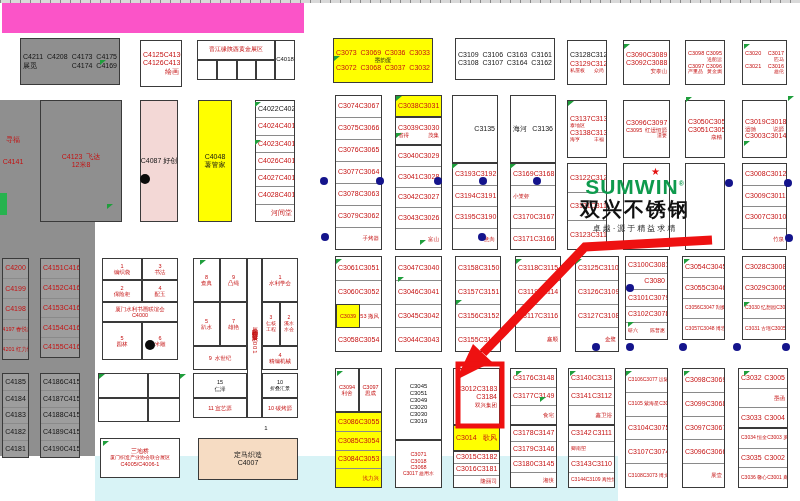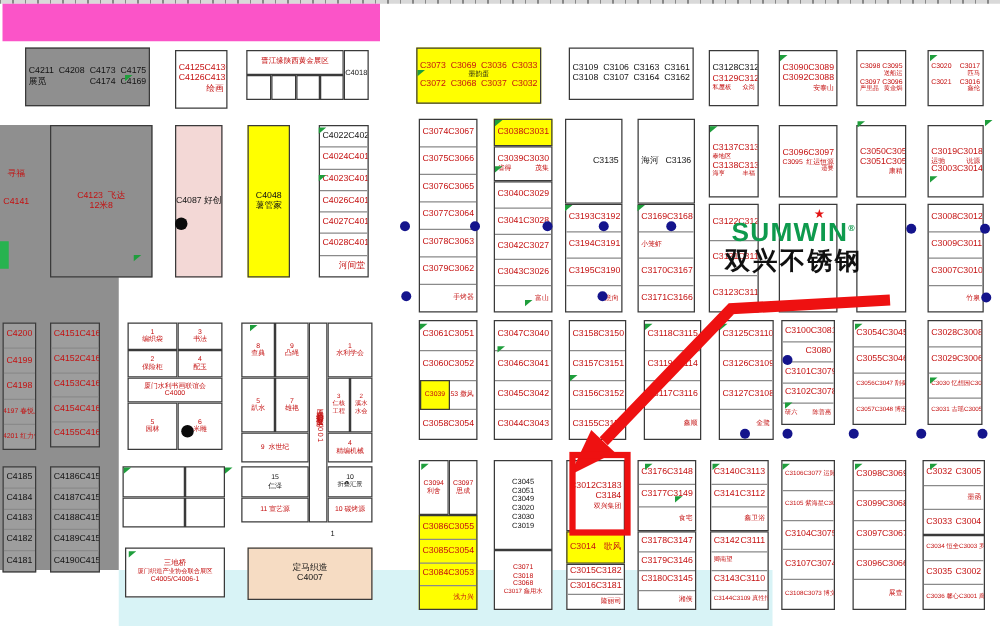--- a/index.html
+++ b/index.html
@@ -456,20 +456,21 @@
         <div class="ln" style="font-size: 7px; color: rgb(196, 17, 17);"><span>C3035</span><span>C3002</span></div>
         <div class="ln" style="font-size: 5px; color: rgb(196, 17, 17);"><span>C3036 馨心</span><span>C3001 廊源宏</span></div>
       </div>
     </div>
 
   <div id="logo">
     <div class="brand">
       <span class="star">★</span><span>SUMWIN</span><span class="reg">®</span>
     </div>
     <div class="nm">双兴不锈钢</div>
+    <div class="slg">卓越·源于精益求精</div>
   </div>
 
   <div id="dots">
       <div class="pillar" style="left: 320px; top: 177px;"></div>
       <div class="pillar" style="left: 376px; top: 177px;"></div>
       <div class="pillar" style="left: 434px; top: 177px;"></div>
       <div class="pillar" style="left: 479px; top: 177px;"></div>
       <div class="pillar" style="left: 533px; top: 177px;"></div>
       <div class="pillar" style="left: 725px; top: 179px;"></div>
       <div class="pillar" style="left: 784px; top: 179px;"></div>

